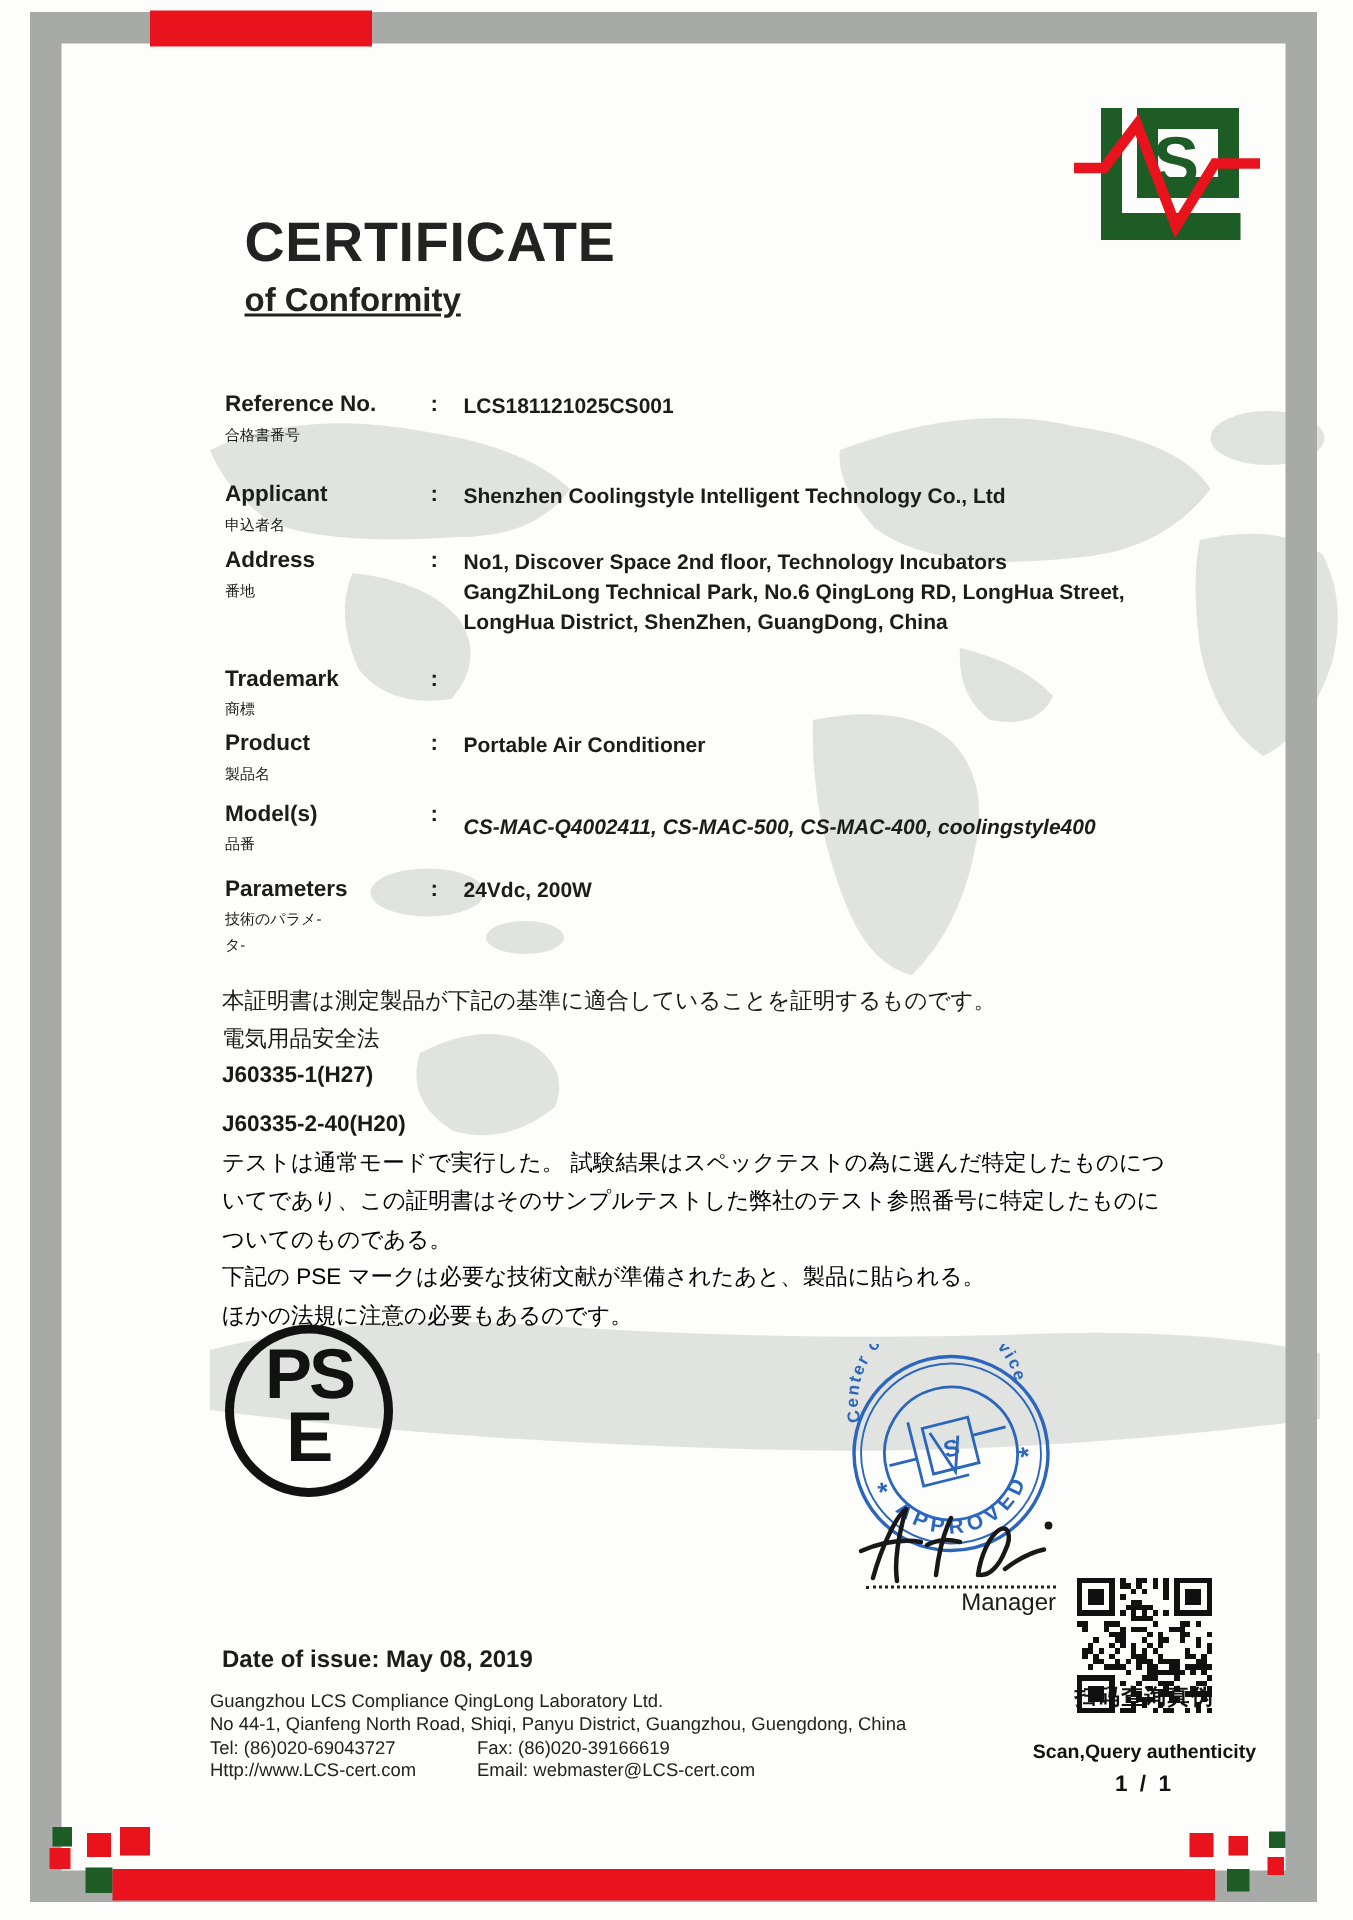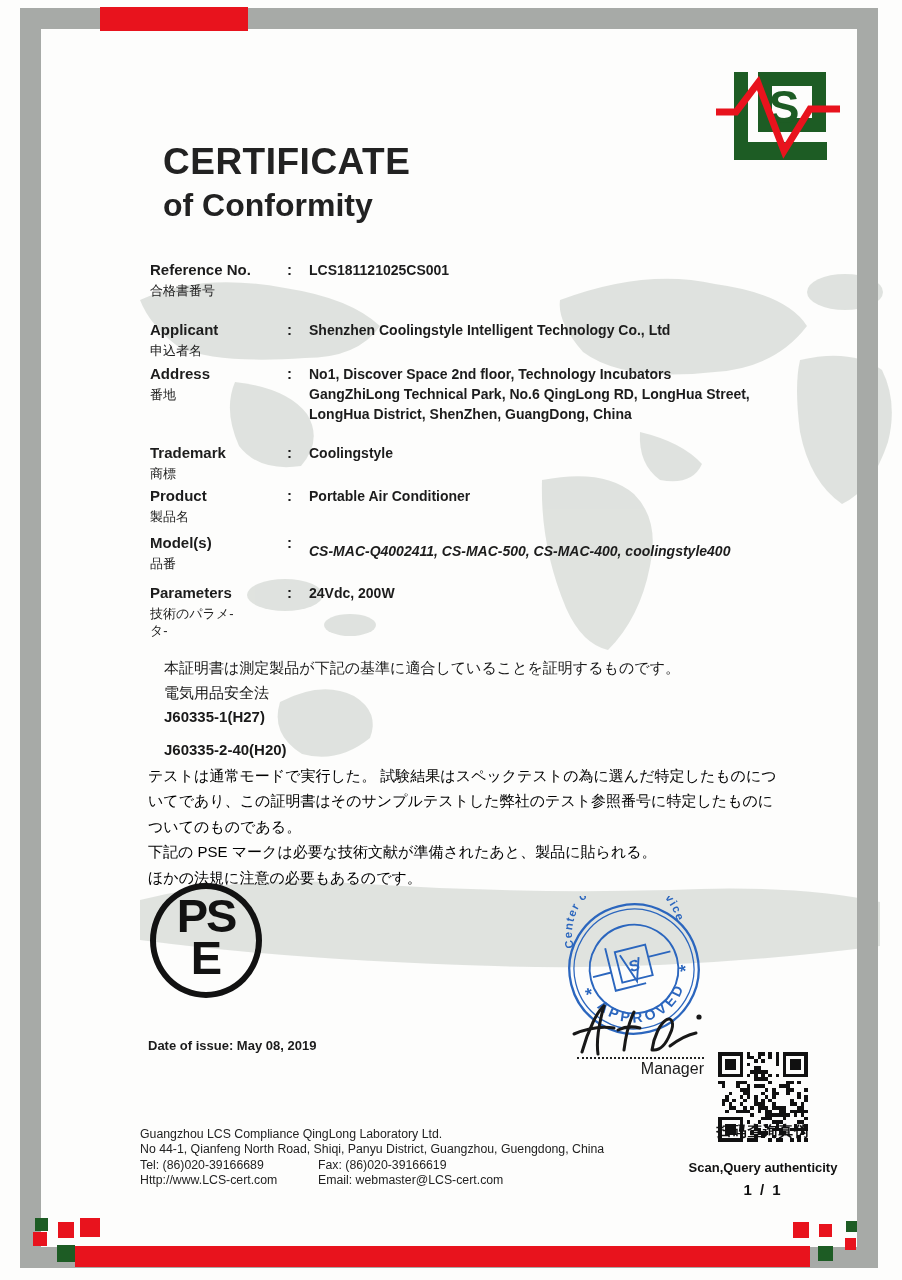--- a/index.html
+++ b/index.html
@@ -15,50 +15,50 @@
 
   
   .map{position:absolute;left:0;top:0;width:902px;height:1280px;pointer-events:none;}
 
   
   #logo{position:absolute;left:716px;top:68px;width:126px;height:96px;}
 
   
   #title{position:absolute;left:163px;top:143px;color:#222;}
   #title .t1{font-size:37px;font-weight:bold;letter-spacing:0.5px;line-height:1.05;}
-  #title .t2{font-size:32px;font-weight:bold;margin-top:5px;}
+  #title .t2{font-size:22px;font-weight:bold;margin-top:5px;text-decoration:underline;}
 
   
   .frow{position:absolute;left:150px;width:706px;display:grid;
         grid-template-columns:137px 22px 547px;align-items:start;}
   .flabel{font-weight:bold;font-size:15px;line-height:19px;}
-  .fjp{font-weight:normal;font-size:13px;margin-top:3px;line-height:17px;white-space:pre-line;}
+  .fjp{font-weight:normal;font-size:10px;margin-top:3px;line-height:17px;white-space:pre-line;}
   .fcolon{font-weight:bold;font-size:15px;line-height:19px;}
   .fvalue{font-weight:bold;font-size:14px;line-height:20px;white-space:pre-line;}
   .voffset{padding-top:8px;font-style:italic;}
   #row-ref{top:260px}#row-app{top:320px}#row-addr{top:364px}#row-tm{top:443px}
   #row-prod{top:486px}#row-model{top:533px}#row-param{top:583px}
 
   
-  #standards{position:absolute;left:164px;top:655px;width:706px;font-size:15px;color:#191919;}
+  #standards{position:absolute;left:148px;top:655px;width:706px;font-size:15px;color:#191919;}
   #standards .s-intro{line-height:26px;}
   #standards .s-law{line-height:24px;}
   #standards .s-code{font-weight:bold;line-height:24px;}
   #standards .gap{margin-top:9px;}
   #teststmt{position:absolute;left:148px;top:763px;width:706px;font-size:15px;
             line-height:25.4px;white-space:pre-line;color:#000000;}
 
   
   #pse{position:absolute;left:150px;top:883px;width:100px;height:103px;border:6px solid #121212;
        border-radius:50%;text-align:center;color:#121212;background:transparent;}
   #pse .ps{font-size:47px;font-weight:bold;line-height:1;margin-top:3px;letter-spacing:-2px;}
   #pse .e{font-size:47px;font-weight:bold;line-height:0.82;letter-spacing:-1px;}
 
   
-  #date{position:absolute;left:148px;top:1038px;font-size:13px;font-weight:bold;}
+  #date{position:absolute;left:148px;top:1098px;font-size:16px;font-weight:bold;}
   #stamp{position:absolute;left:561px;top:896px;width:146px;height:146px;}
   #sig{position:absolute;left:568px;top:1000px;width:142px;height:58px;}
   #sigline{position:absolute;left:577px;top:1041px;width:127px;height:16px;
            border-bottom:2px dotted #222;}
   #manager{position:absolute;left:577px;top:1060px;width:127px;text-align:right;
            font-size:16px;color:#1a1a1a;}
 
   
   #qr-svg{position:absolute;left:718px;top:1052px;width:90px;height:90px;shape-rendering:crispEdges;}
   .qrcap{position:absolute;left:686px;width:154px;text-align:center;font-weight:bold;color:#111;}
@@ -144,21 +144,20 @@
     <div class="fvalue">No1, Discover Space 2nd floor, Technology Incubators
 GangZhiLong Technical Park, No.6 QingLong RD, LongHua Street,
 LongHua District, ShenZhen, GuangDong, China</div>
   </div>
   <div class="frow" id="row-tm">
     <div class="flabel">
         <div>Trademark</div>
         <div class="fjp">商標</div>
       </div>
     <div class="fcolon">:</div>
-    <div class="fvalue">Coolingstyle</div>
   </div>
   <div class="frow" id="row-prod">
     <div class="flabel">
         <div>Product</div>
         <div class="fjp">製品名</div>
       </div>
     <div class="fcolon">:</div>
     <div class="fvalue">Portable Air Conditioner</div>
   </div>
   <div class="frow" id="row-model">
@@ -521,17 +520,17 @@
       <rect x="5" y="24" width="1" height="1"></rect>
       <rect x="6" y="24" width="1" height="1"></rect>
     </svg>
   <div class="qrcap" id="qrcn">扫码查询真伪</div>
   <div class="qrcap" id="qren">Scan,Query authenticity</div>
   <div class="qrcap" id="pagenum">1 / 1</div>
 
   <div id="footer">
     <div>Guangzhou LCS Compliance QingLong Laboratory Ltd.</div>
     <div>No 44-1, Qianfeng North Road, Shiqi, Panyu District, Guangzhou, Guengdong, China</div>
-    <div><span class="c1">Tel: (86)020-39166689</span><span>Fax: (86)020-39166619</span></div>
+    <div><span class="c1">Tel: (86)020-69043727</span><span>Fax: (86)020-39166619</span></div>
     <div><span class="c1">Http://www.LCS-cert.com</span><span>Email: webmaster@LCS-cert.com</span></div>
   </div>
 
 </div>
 
 </body></html>

